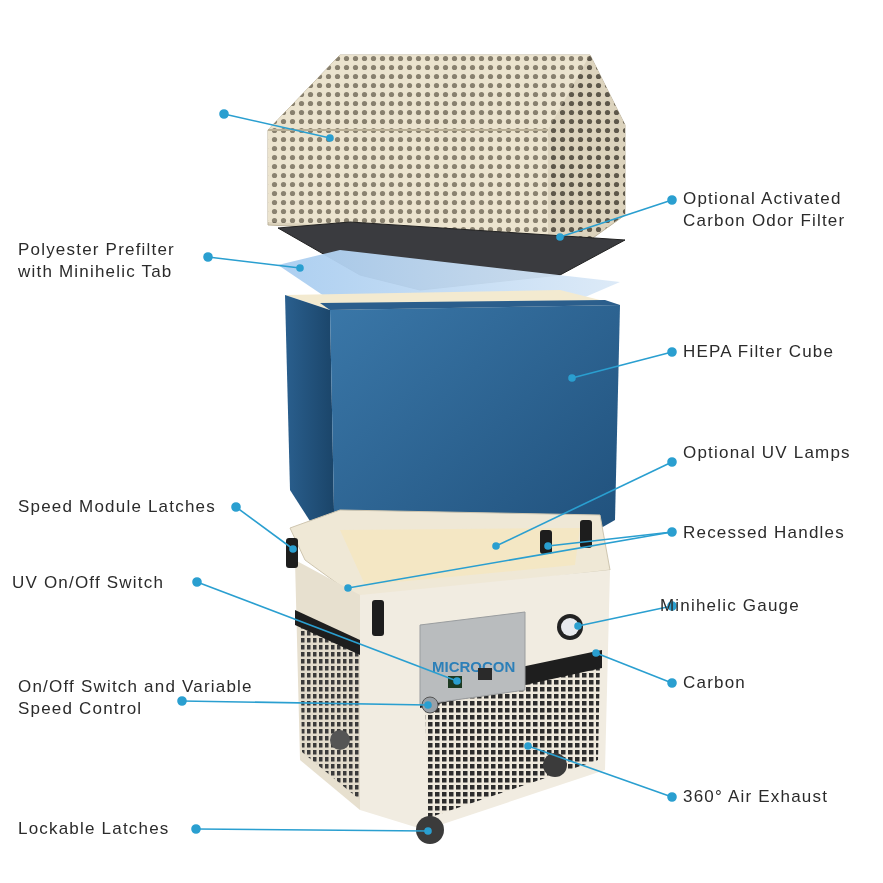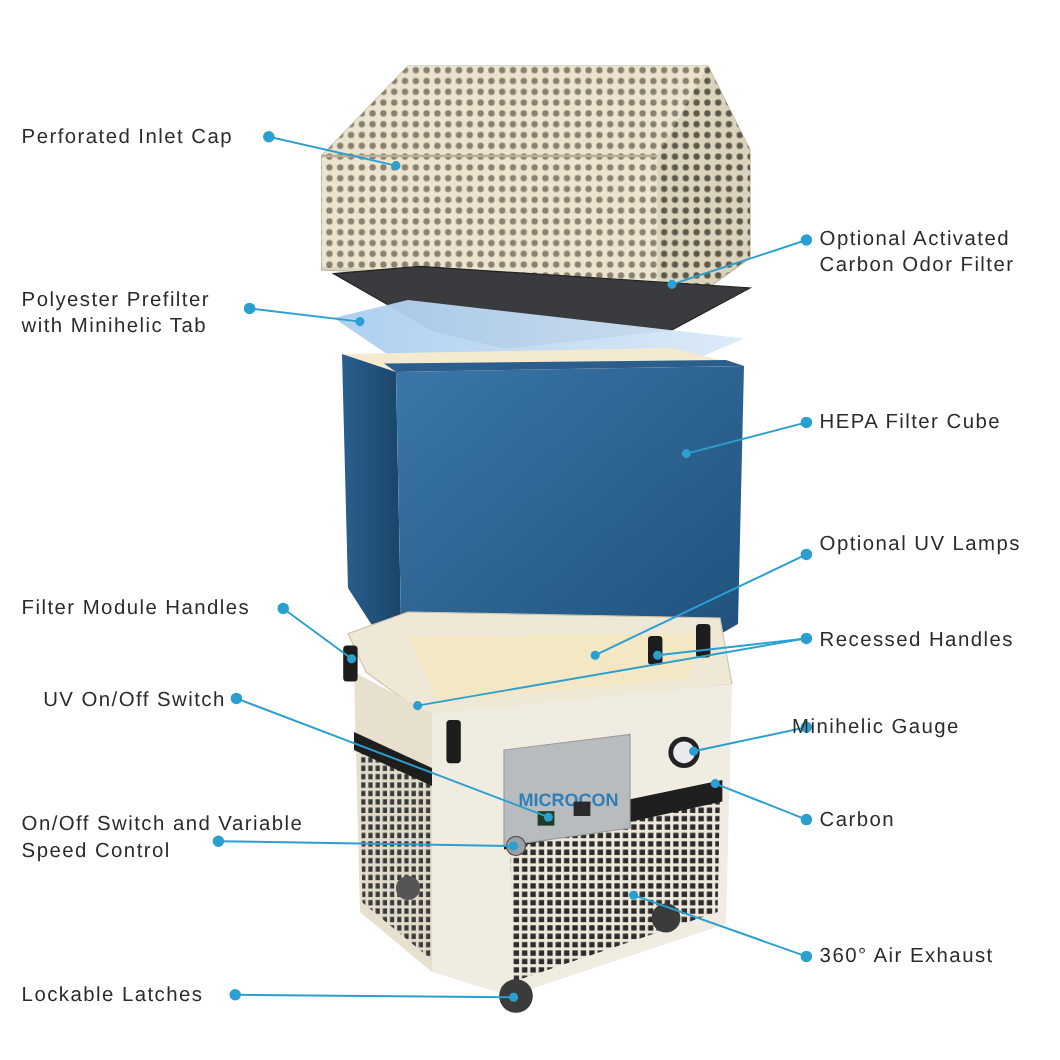--- a/index.html
+++ b/index.html
@@ -136,30 +136,29 @@
         <circle cx="428" cy="705" r="3"></circle>
       <line x1="672" y1="797" x2="528" y2="746"></line>
         <circle cx="672" cy="797" r="4"></circle>
         <circle cx="528" cy="746" r="3"></circle>
       <line x1="196" y1="829" x2="428" y2="831"></line>
         <circle cx="196" cy="829" r="4"></circle>
         <circle cx="428" cy="831" r="3"></circle>
     </g>
   </svg>
 
-  <div class="label" style="left:18px;top:103px">Perforated Inlet Cap</div>
 
   <div class="label" style="left:18px;top:239px">
     <div>Polyester Prefilter</div>
     <div>with Minihelic Tab</div>
   </div>
 
-  <div class="label" style="left:18px;top:496px">Filter Module Handles</div>
+  <div class="label" style="left:18px;top:496px">Speed Module Latches</div>
 
-  <div class="label" style="left:36px;top:572px">UV On/Off Switch</div>
+  <div class="label" style="left:12px;top:572px">UV On/Off Switch</div>
 
   <div class="label" style="left:18px;top:676px">
     <div>On/Off Switch and Variable</div>
     <div>Speed Control</div>
   </div>
 
   <div class="label" style="left:18px;top:818px">Lockable Latches</div>
 
   <div class="label" style="left:683px;top:188px">
     <div>Optional Activated</div>

